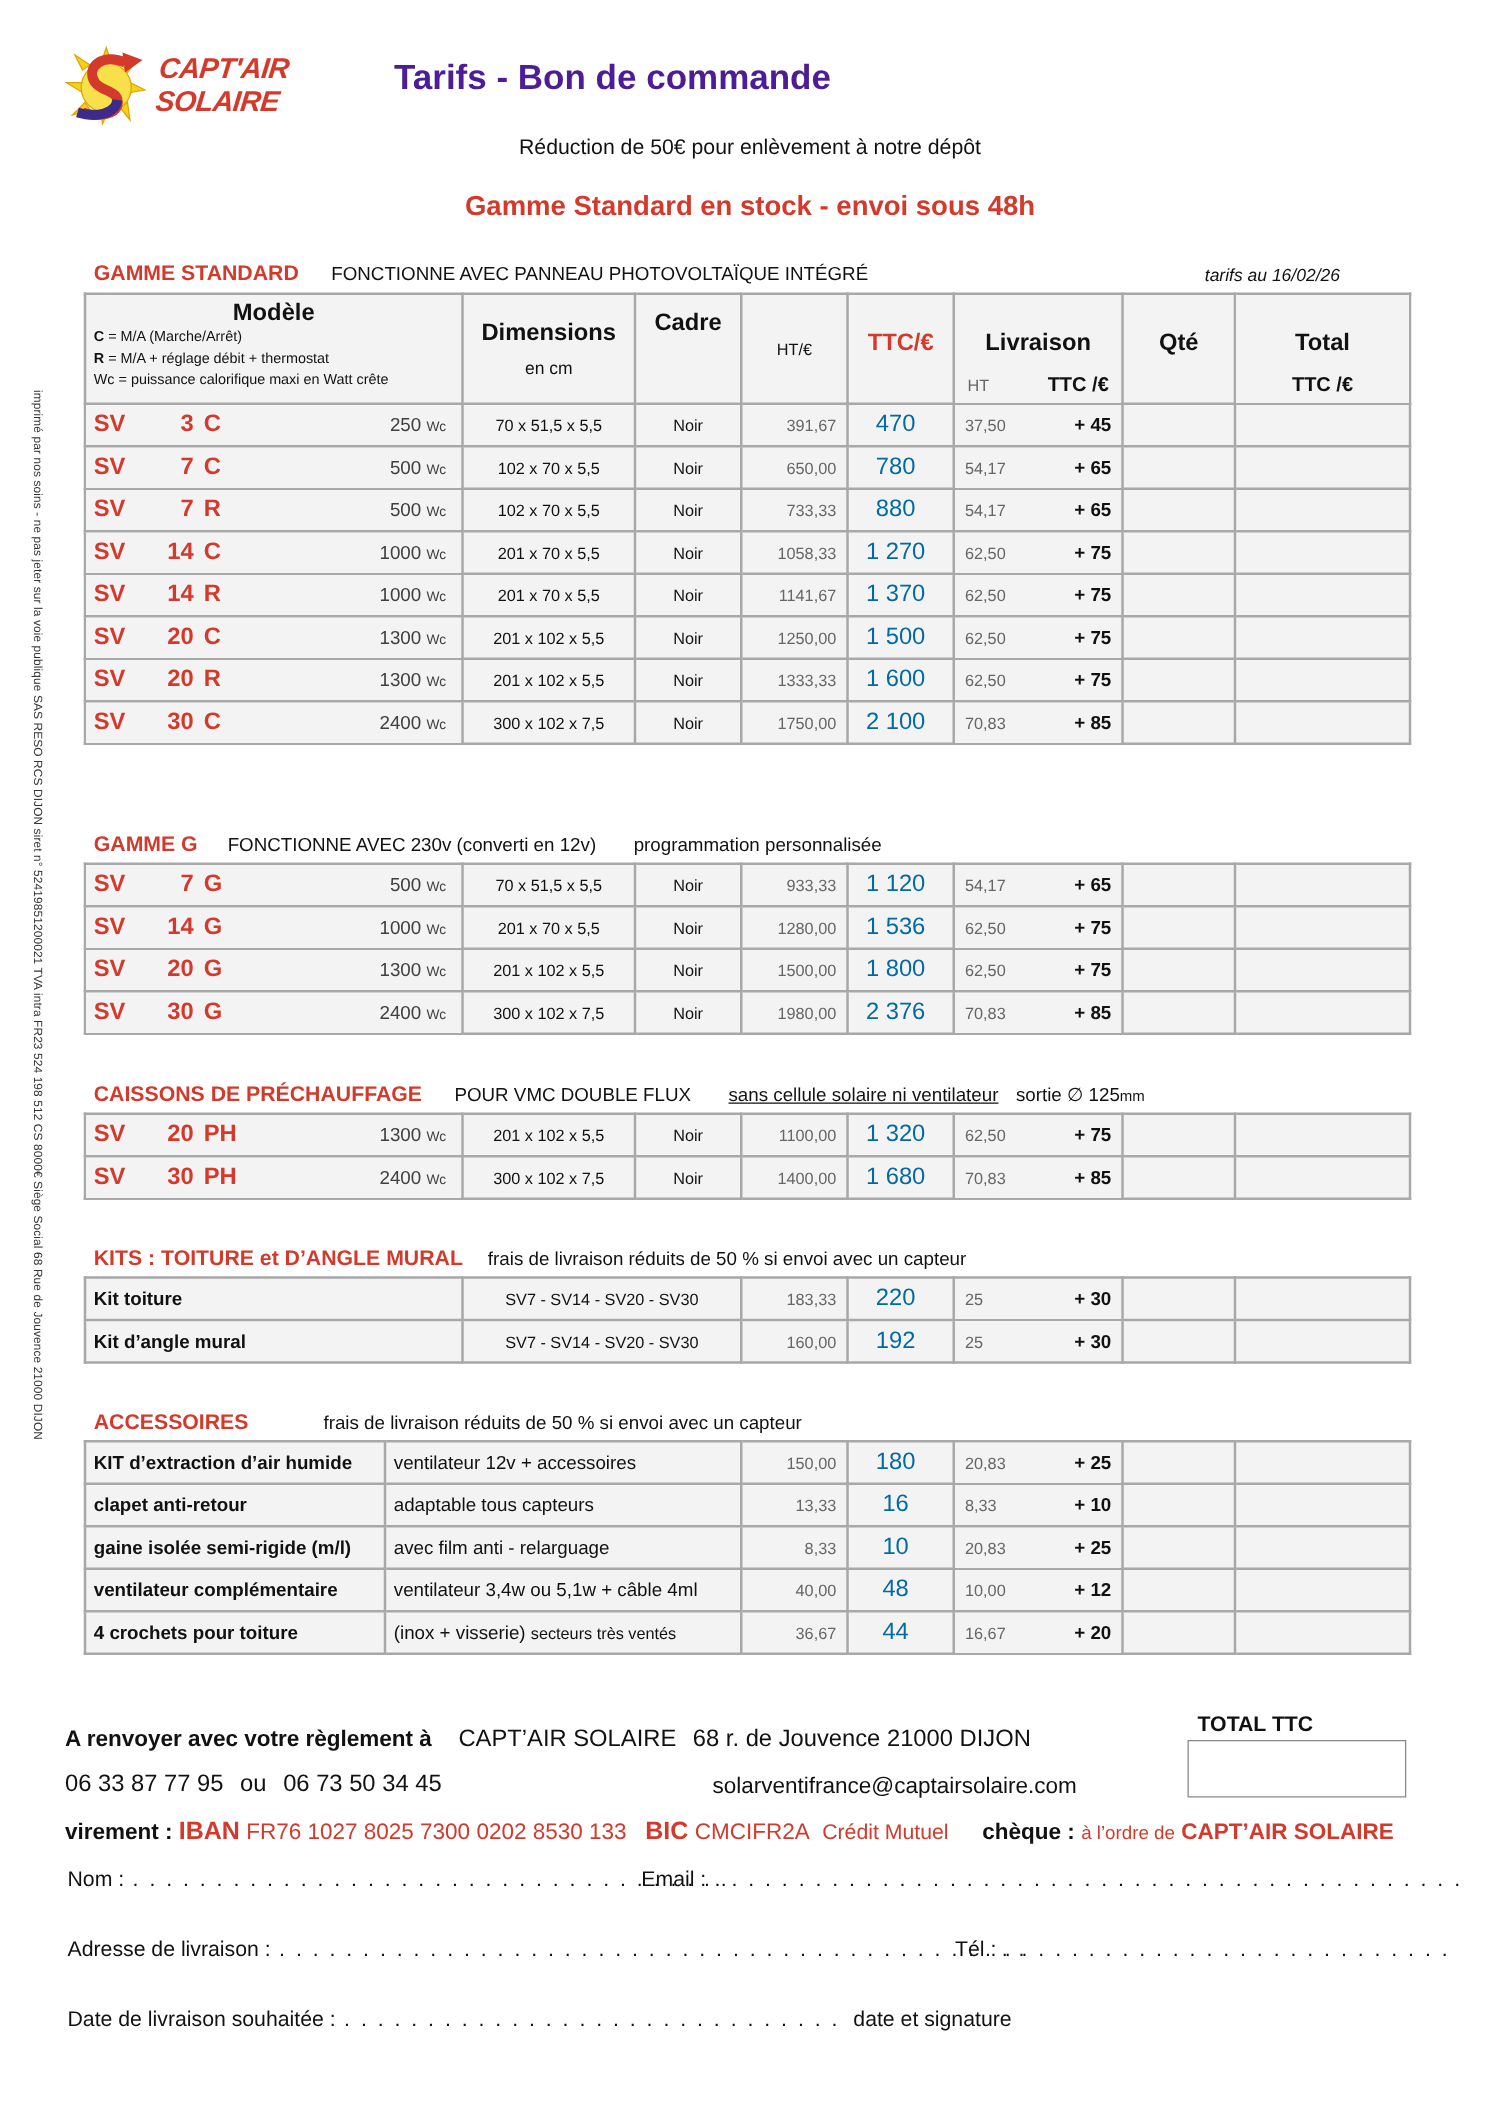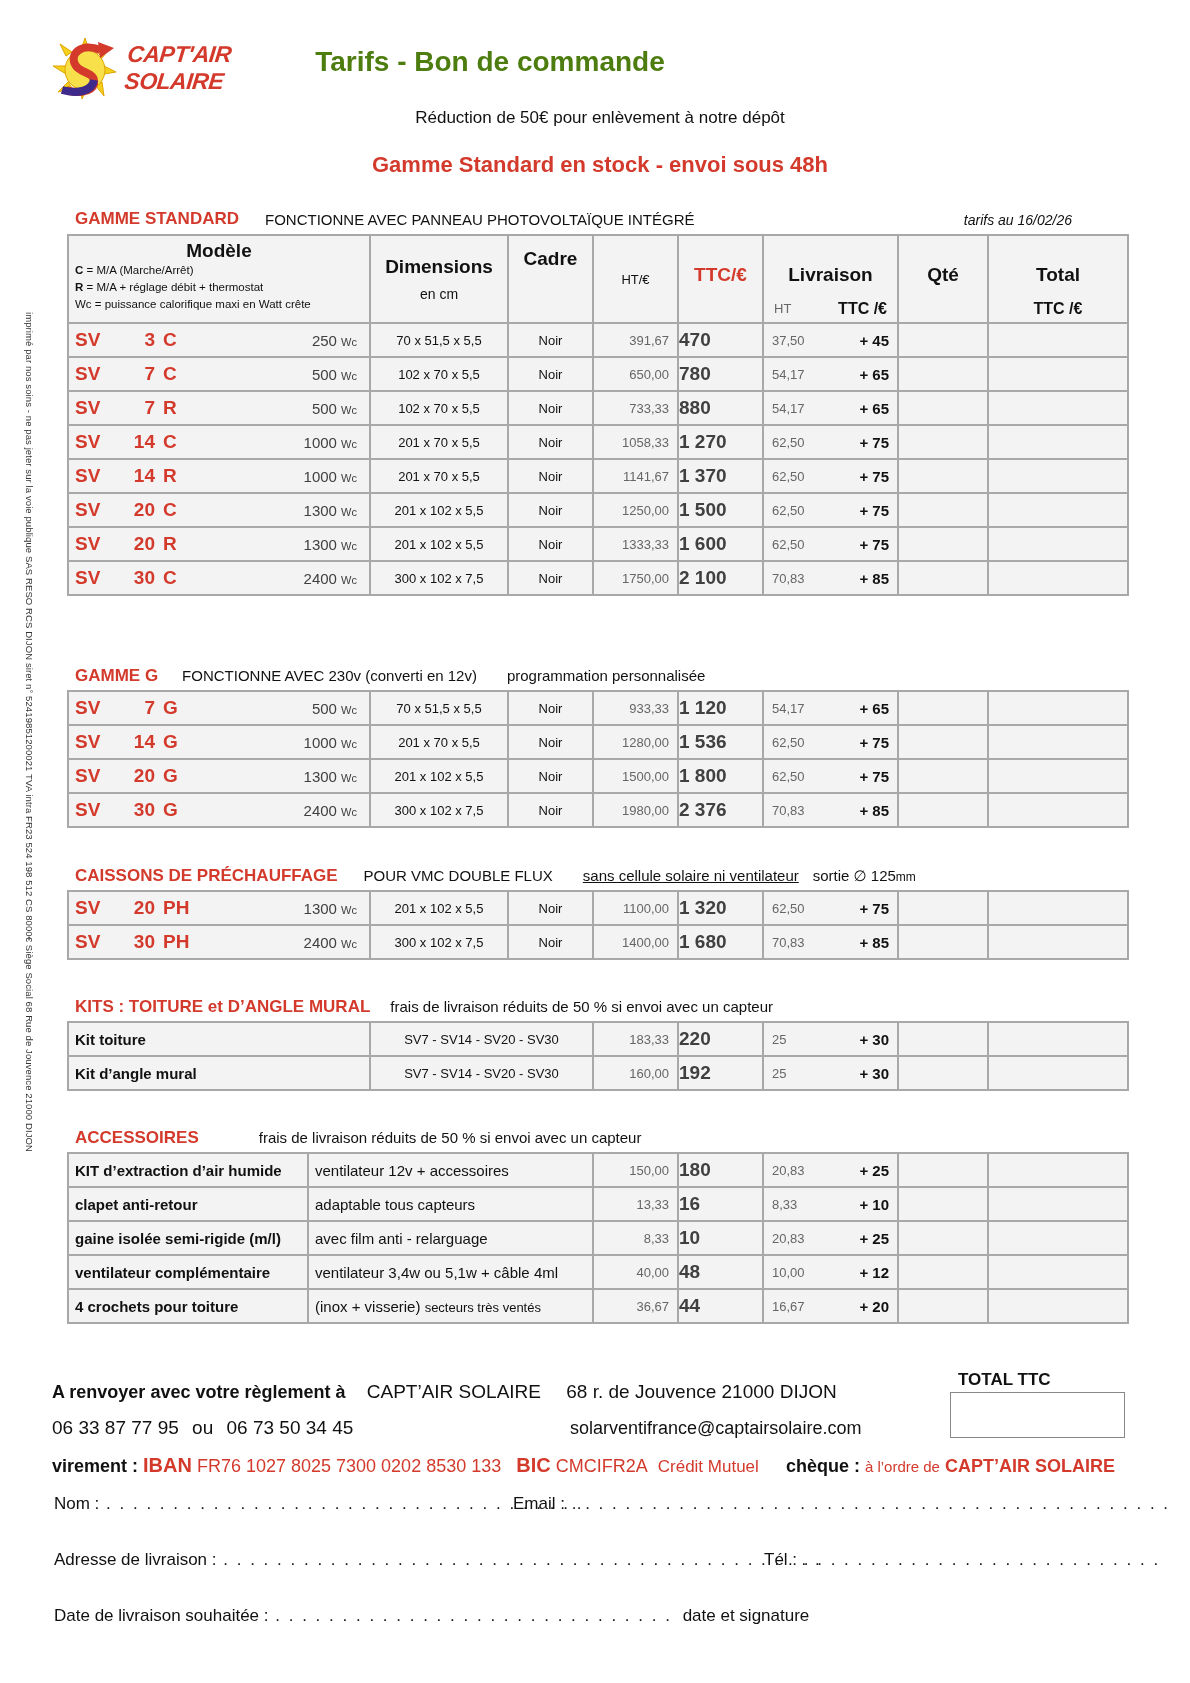--- a/index.html
+++ b/index.html
@@ -5,21 +5,21 @@
   * { box-sizing: border-box; margin: 0; padding: 0; }
   html, body { width: 1190px; height: 1683px; background: #ffffff; overflow: hidden; }
   body { position: relative; font-family: "Liberation Sans", sans-serif; color: #111; }
   .red { color: #d33a2c; }
   .abs { position: absolute; }
 
   
   .logo { left: 52px; top: 36px; width: 260px; height: 64px; display: flex; align-items: center; }
   .logo-mark { width: 66px; height: 64px; position: relative; }
   .logo-text { font-family: "Liberation Sans", sans-serif; font-weight: bold; font-style: italic; color: #d33a2c; font-size: 23px; letter-spacing: -0.5px; margin-left: 8px; transform: skewX(-6deg); }
-  .title { left: 0; width: 970px; top: 46px; text-align: center; font-weight: bold; font-size: 28px; color: #4d7c0f; padding-left: 10px; }
+  .title { left: 0; width: 970px; top: 46px; text-align: center; font-weight: bold; font-size: 28px; color: #4c1d95; padding-left: 10px; }
   .subtitle { left: 0; width: 1190px; top: 108px; text-align: center; font-size: 17px; padding-left: 10px; }
   .stock { left: 0; width: 1190px; top: 152px; text-align: center; font-weight: bold; font-size: 22px; color: #d33a2c; padding-left: 10px; }
 
   
   .side { left: 24px; top: 312px; writing-mode: vertical-rl; font-size: 9.5px; color: #333; white-space: nowrap; letter-spacing: 0.1px; }
 
   
   .sec { left: 75px; display: flex; align-items: baseline; gap: 0; font-size: 15px; white-space: nowrap; }
   .sec .name { color: #d33a2c; font-weight: bold; font-size: 17px; }
   .sec .desc { color: #111; }
@@ -31,21 +31,21 @@
   .hdr th { height: 88px; vertical-align: middle; }
   .model-cell { font-weight: bold; color: #d33a2c; font-size: 19px; padding-left: 6px; position: relative; }
   .model-cell .m-prefix { display: inline-block; width: 50px; }
   .model-cell .m-num { display: inline-block; width: 30px; text-align: right; }
   .model-cell .m-suf { display: inline-block; margin-left: 8px; }
   .model-cell .power { position: absolute; right: 12px; top: 8px; font-size: 15px; color: #404040; font-weight: normal; }
   .model-cell .power small { font-size: 11px; }
   .dim { text-align: center; font-size: 13px; }
   .cadre { text-align: center; font-size: 13px; }
   .ht { text-align: right; font-size: 13px; color: #666; padding-right: 8px; }
-  .ttc { text-align: left; font-size: 19px; font-weight: bold; color: #404040; padding-right: 8px; }
+  .ttc { text-align: center; font-size: 19px; font-weight: normal; color: #0369a1; padding-right: 8px; }
   .liv { font-size: 13px; color: #666; position: relative; padding-left: 8px; }
   .liv .liv-ttc { position: absolute; right: 8px; top: 8px; color: #111; font-weight: bold; font-size: 15px; }
   .qte, .total { }
   .acc-name { font-weight: bold; font-size: 15px; padding-left: 6px; }
   .acc-desc { font-size: 15px; padding-left: 6px; }
   .acc-desc small { font-size: 13px; }
   .kit-compat { text-align: center; font-size: 13px; }
 
   .hdr .h-model { text-align: left; padding: 4px 6px; font-size: 11.5px; line-height: 17px; vertical-align: top; }
   .hdr .h-model .mt { display: block; text-align: center; font-weight: bold; font-size: 19px; line-height: 22px; }
@@ -425,21 +425,21 @@
         <td class="liv"><span>16,67</span><span class="liv-ttc">+ 20</span></td>
         <td class="qte"></td>
         <td class="total"></td>
       </tr>
     </tbody>
 </table>
 
 <div class="abs foot" style="left:52px; top:1381px;">
   <b style="font-size:18px;">A renvoyer avec votre règlement à</b>
   <span style="margin-left:16px;">CAPT’AIR SOLAIRE</span>
-  <span style="margin-left:20px;text-align:right;">68 r. de Jouvence 21000 DIJON</span>
+  <span style="margin-left:8px;text-align:right;">68 r. de Jouvence 21000 DIJON</span>
 </div>
 <div class="abs foot" style="left:52px; top:1417px;">
   <span>06 33 87 77 95</span>
   <span style="margin-left:8px;">ou</span>
   <span style="margin-left:8px;">06 73 50 34 45</span>
 </div>
 <div class="abs foot" style="left:570px; top:1418px; font-size:18px;">solarventifrance@captairsolaire.com</div>
 
 <div class="abs total-box-label">TOTAL TTC</div>
 <div class="abs total-box"></div>

